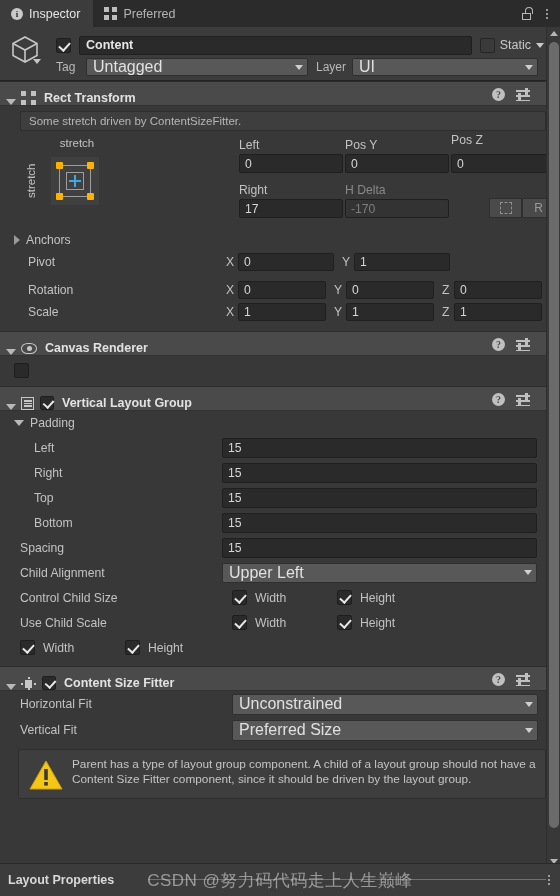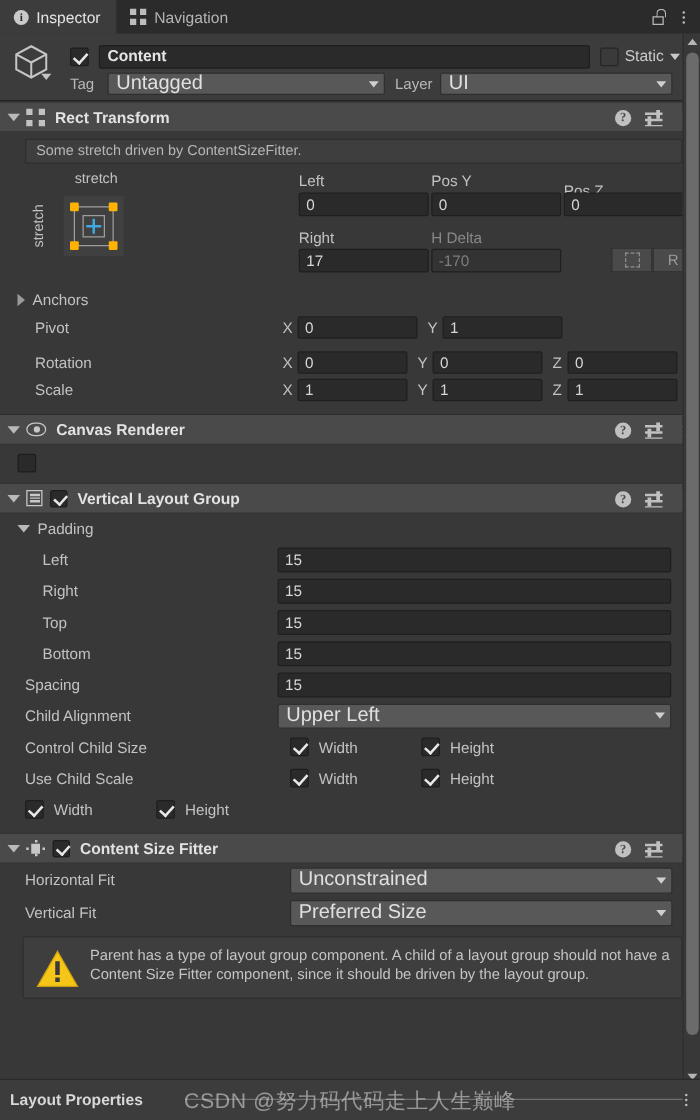--- a/index.html
+++ b/index.html
@@ -101,21 +101,21 @@
   .dropdown .arrow {
     margin-left: auto; width: 0; height: 0;
     border-left: 4.5px solid transparent; border-right: 4.5px solid transparent;
     border-top: 5px solid #cfcfcf;
   }
 
   
   .comp-header {
     height: 25px; background: #4a4a4a; border-top: 1px solid #2c2c2c;
     border-bottom: 1px solid #323232;
-    display: flex; align-items: center; padding: 0 8px 0 6px; position: relative;
+    display: flex; align-items: flex-end; padding: 0 8px 0 6px; position: relative;
   }
   .foldout {
     width: 0; height: 0; flex: none; margin-right: 5px;
     border-left: 5px solid transparent; border-right: 5px solid transparent;
     border-top: 6px solid #b9b9b9;
   }
   .foldout.closed {
     border-top: 5px solid transparent; border-bottom: 5px solid transparent;
     border-left: 6px solid #9a9a9a; border-right: none;
   }
@@ -256,21 +256,21 @@
       <span class="info-ico">i</span>
       <span>Inspector</span>
     </div>
     <div class="tab inactive">
       <span class="nav-ico">
           <i></i>
           <i></i>
           <i></i>
           <i></i>
         </span>
-      <span>Navigation</span>
+      <span>Preferred</span>
     </div>
     <div class="tab-icons-right">
       <span class="lock-ico">
           <span class="shackle"></span>
           <span class="body"></span>
         </span>
       <span class="kebab">
           <span></span>
           <span></span>
           <span></span>
@@ -350,21 +350,21 @@
         <div class="aw-h" style="left:5px;  top:36px;"></div>
         <div class="aw-h" style="left:36px; top:36px;"></div>
         <div class="aw-cross">
           <div class="hb"></div>
             <div class="vb"></div>
         </div>
       </div>
 
       <span class="rt-col-lbl" style="left:222px; top:5px;">Left</span>
       <span class="rt-col-lbl" style="left:328px; top:5px;">Pos Y</span>
-      <span class="rt-col-lbl" style="left:434px; top:13px;">Pos Z</span>
+      <span class="rt-col-lbl" style="left:434px; top:0;">Pos Z</span>
 
       <span class="field rt-field" style="left:222px; top:21px; width:104px;">0</span>
       <span class="field rt-field" style="left:328px; top:21px; width:104px;">0</span>
       <span class="field rt-field" style="left:434px; top:21px; width:104px;">0</span>
 
       <span class="rt-col-lbl" style="left:222px; top:50px;">Right</span>
       <span class="rt-col-lbl" style="left:328px; top:50px; color:#888;">H Delta</span>
 
       <span class="field rt-field" style="left:222px; top:66px; width:104px;">17</span>
       <span class="field rt-field readonly" style="left:328px; top:66px; width:104px;">-170</span>

